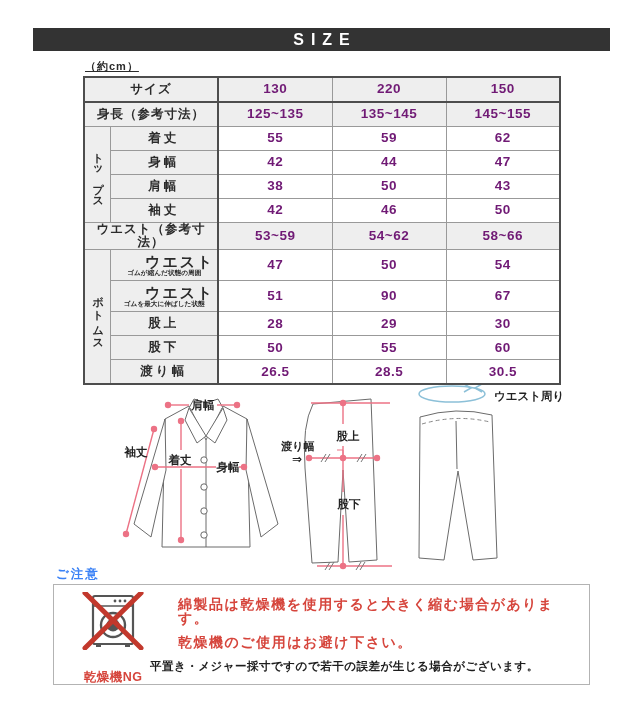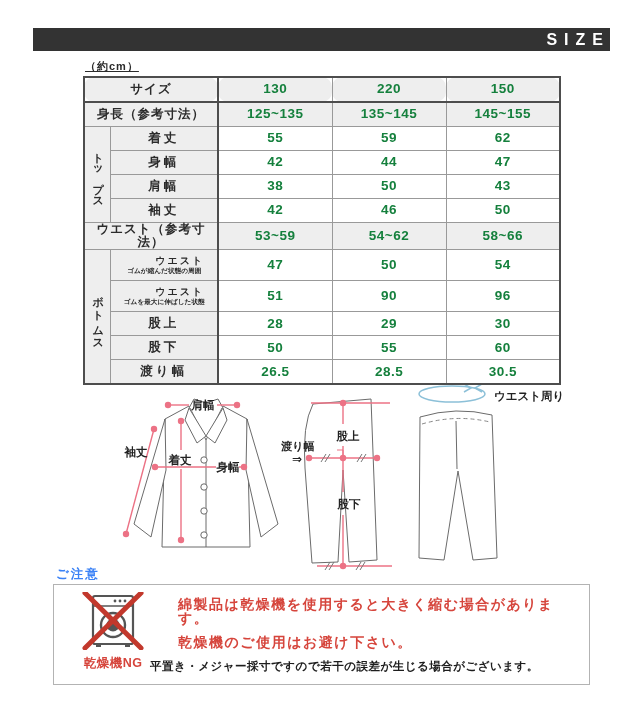--- a/index.html
+++ b/index.html
@@ -1,51 +1,51 @@
 <!DOCTYPE html>
 <html><head>
 <meta charset="utf-8">
 <style>
   html,body{margin:0;padding:0;background:#fff;}
   .canvas{position:relative;width:640px;height:704px;background:#fff;overflow:hidden;
           font-family:"Liberation Sans","DejaVu Sans",sans-serif;color:#222;}
 
   
   .size-bar{position:absolute;left:33px;top:28px;width:577px;height:23px;background:#333333;
-            display:flex;align-items:center;justify-content:flex-end;}
+            display:flex;align-items:center;justify-content:center;}
   .size-bar span{color:#fff;font-size:16px;font-weight:bold;letter-spacing:7px;text-indent:7px;}
 
   .unit-note{position:absolute;left:85px;top:59px;font-size:11px;font-weight:bold;letter-spacing:1px;color:#2b2b2b;text-decoration:underline;}
 
   
   table.size-table{position:absolute;left:83px;top:76px;width:476px;border-collapse:collapse;
                    table-layout:fixed;border:2px solid #4d4d4d;}
   .size-table td{border:1px solid #999;text-align:center;vertical-align:middle;height:23px;
                  padding:0;line-height:1.05;}
   .size-table tr.tall td{height:30px;}
   .size-table td.lbl{background:#eeeeee;font-weight:bold;font-size:12.5px;letter-spacing:1px;color:#2b2b2b;}
   .size-table td.name{background:#eeeeee;font-weight:bold;font-size:12.5px;letter-spacing:3px;color:#2b2b2b;}
   .size-table td.grp{background:#eeeeee;font-weight:bold;font-size:11px;color:#2b2b2b;
                      writing-mode:vertical-rl;text-orientation:upright;letter-spacing:2px;padding:2px 0;}
-  .size-table td.num{background:#fff;font-size:13.5px;font-weight:bold;color:#15803d;letter-spacing:0.5px;}
+  .size-table td.num{background:#fff;font-size:13.5px;font-weight:bold;color:#701a75;letter-spacing:0.5px;}
   .size-table td.hdrbg{background:#eeeeee;}
   .size-table td.b-r2{border-right:2px solid #4d4d4d;}
-  .size-table tr.size-row td{border-bottom:2px solid #4d4d4d;border-radius:10px;}
-  .size-table .nm{display:block;font-size:10px;letter-spacing:2px;padding-left:32px;}
+  .size-table tr.size-row td{border-bottom:2px solid #4d4d4d;}
+  .size-table .nm{display:block;font-size:15px;letter-spacing:2px;padding-left:32px;}
   .size-table .sub{display:block;font-size:7px;letter-spacing:0;font-weight:bold;transform:scale(.95);}
 
   
   svg.diagrams{position:absolute;left:0;top:385px;pointer-events:none;}
   svg.diagrams text{font-family:"Liberation Sans","DejaVu Sans",sans-serif;font-weight:bold;fill:#222;}
 
   
   .notice-heading{position:absolute;left:56px;top:566px;font-size:12.5px;font-weight:bold;letter-spacing:2px;color:#3b82f6;}
   .notice-box{position:absolute;left:53px;top:584px;width:535px;height:99px;border:1px solid #b3b3b3;background:#fff;}
   .dryer{position:absolute;left:26px;top:7px;width:66px;text-align:center;}
-  .dryer-label{margin-top:1px;font-size:12.5px;font-weight:bold;color:#d6453c;letter-spacing:0.5px;}
+  .dryer-label{margin-top:15px;font-size:12.5px;font-weight:bold;color:#d6453c;letter-spacing:0.5px;}
   .notice-lines{position:absolute;left:96px;top:12px;width:430px;}
   .red-line{color:#d6453c;font-size:14px;font-weight:bold;letter-spacing:1.5px;line-height:1.0;margin-bottom:10px;margin-left:28px;}
   .black-line{color:#1d1d1d;font-size:11.5px;font-weight:bold;letter-spacing:0.5px;margin-top:0;}
 </style>
 </head>
 <body>
 
 <div class="canvas">
 
   <div class="size-bar">
@@ -116,21 +116,21 @@
         <td class="num">50</td>
         <td class="num">54</td>
       </tr>
       <tr class="tall">
         <td class="name b-r2">
           <span class="nm">ウエスト</span>
           <span class="sub">ゴムを最大に伸ばした状態</span>
         </td>
         <td class="num">51</td>
         <td class="num">90</td>
-        <td class="num">96</td>
+        <td class="num">67</td>
       </tr>
       <tr>
         <td class="name b-r2">股上</td>
         <td class="num">28</td>
         <td class="num">29</td>
         <td class="num">30</td>
       </tr>
       <tr>
         <td class="name b-r2">股下</td>
         <td class="num">50</td>

